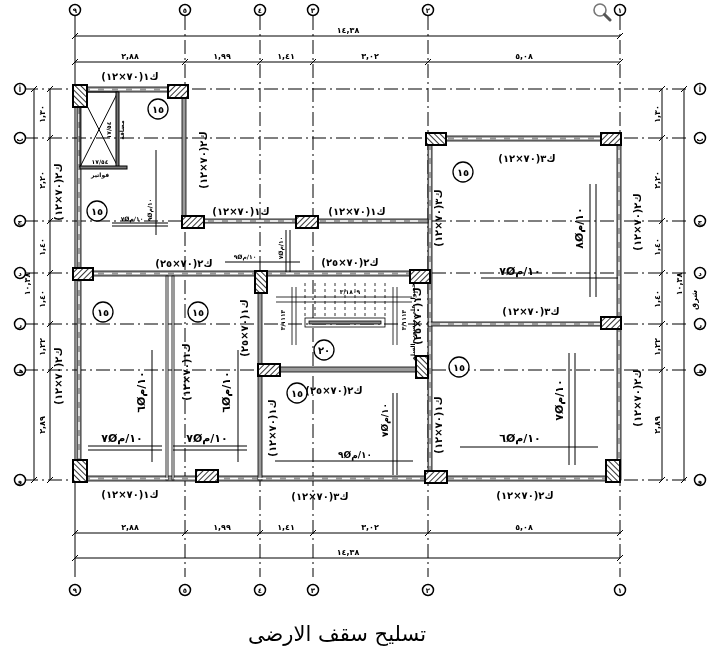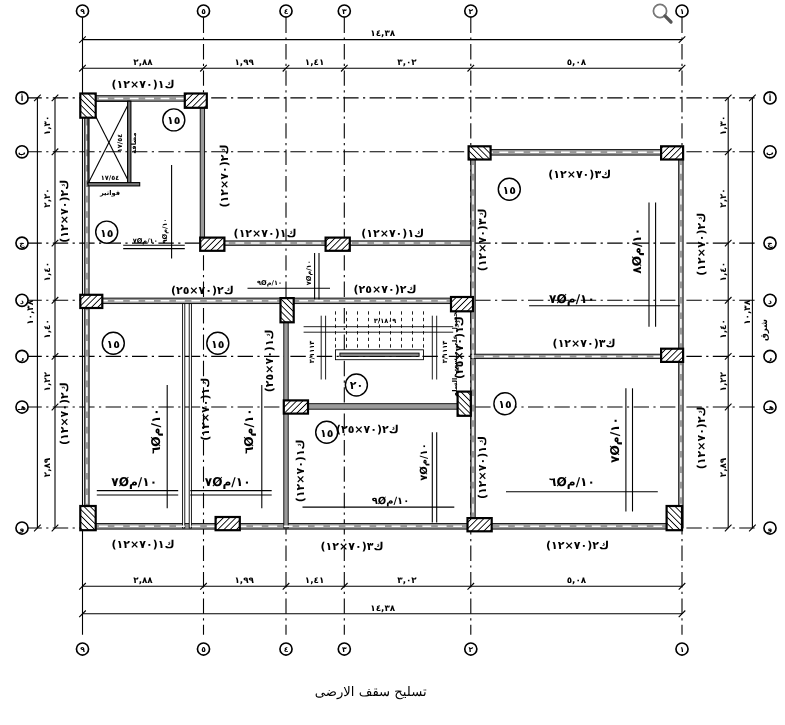--- a/index.html
+++ b/index.html
@@ -1,20 +1,20 @@
 <!DOCTYPE html>
 <html><head>
 <meta charset="utf-8">
 <style>
   html, body { margin:0; padding:0; background:#ffffff; }
   body { width:714px; height:659px; position:relative; overflow:hidden; font-family:"DejaVu Sans", sans-serif; }
   #plan { position:absolute; left:0; top:0; width:714px; height:659px; }
   .lbl { font-family:"DejaVu Sans", sans-serif; font-weight:bold; fill:#000; }
   .dim { font-family:"DejaVu Sans", sans-serif; font-weight:bold; fill:#000; font-size:8px; }
-  .title { position:absolute; left:222px; top:622px; width:230px; text-align:center; font-family:"DejaVu Sans", sans-serif; font-size:12px; color:#000; direction:rtl; }
+  .title { position:absolute; left:222px; top:622px; width:230px; text-align:center; font-family:"DejaVu Sans", sans-serif; font-size:21px; color:#000; direction:rtl; }
   .zoom-btn { position:absolute; left:592px; top:2px; width:20px; height:20px; cursor:pointer; }
 </style>
 </head>
 <body>
 
 <svg id="plan" xmlns="http://www.w3.org/2000/svg" viewBox="0 0 714 659" width="714" height="659">
   <defs>
     <pattern id="hatch" width="4" height="4" patternUnits="userSpaceOnUse" patternTransform="rotate(45)">
       <rect width="4" height="4" fill="#ffffff"></rect>
       <line x1="0" y1="0" x2="0" y2="4" stroke="#000" stroke-width="1.6"></line>

